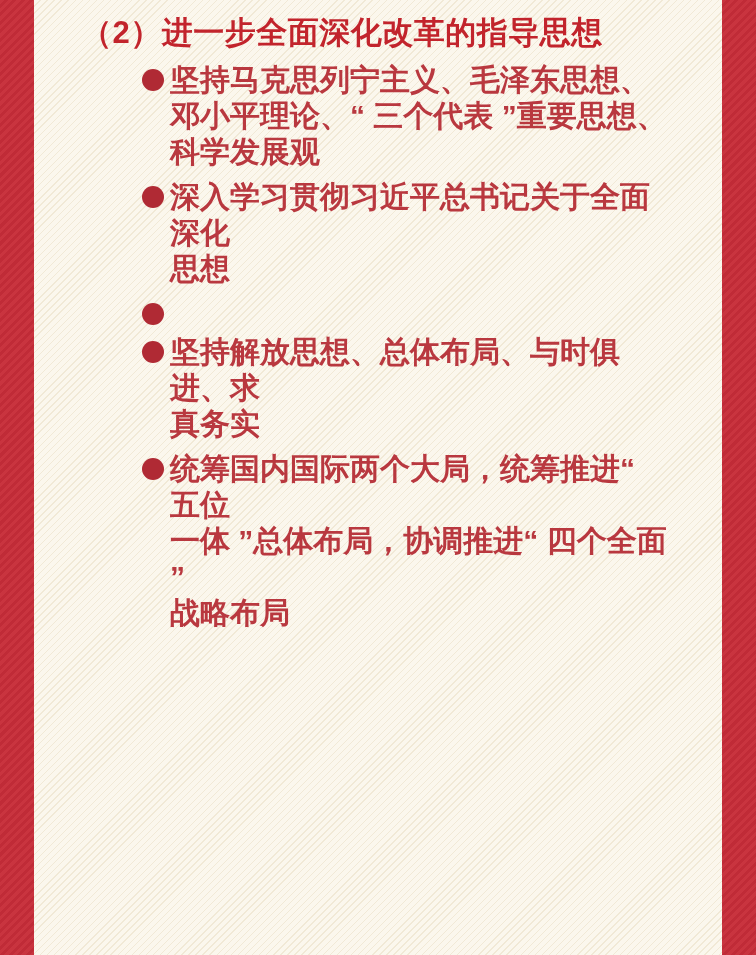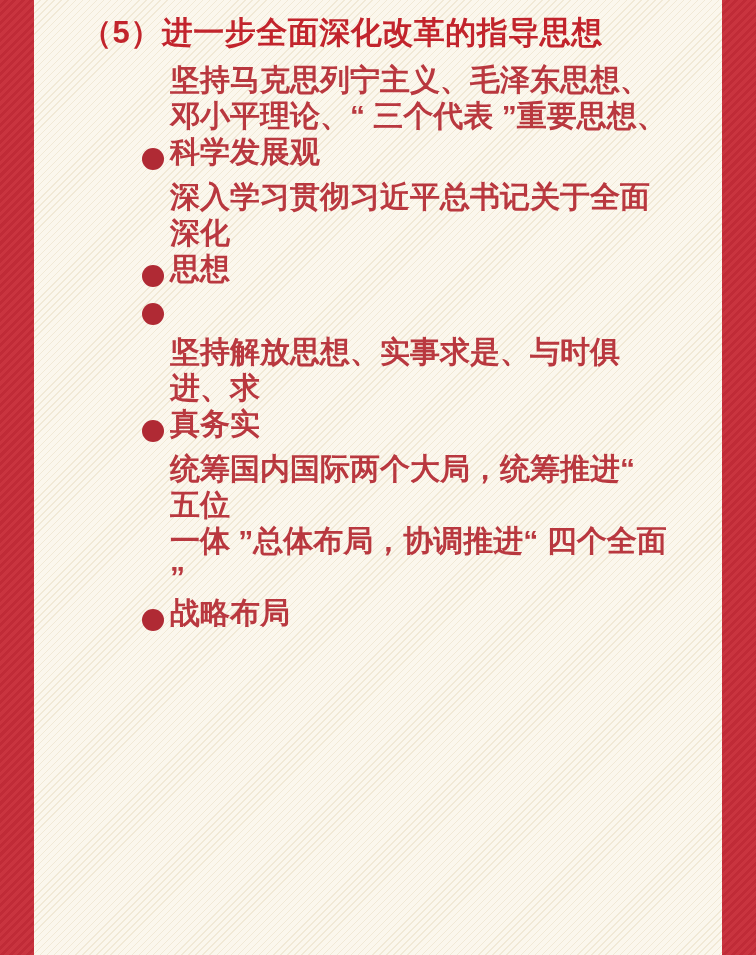--- a/index.html
+++ b/index.html
@@ -48,21 +48,21 @@
     line-height: 40px;
     font-weight: bold;
     color: #c2242c;
     letter-spacing: 0.5px;
   }
   .list {
     margin: 9px 0 0 61px;
   }
   .item {
     display: flex;
-    align-items: flex-end;
+    align-items: flex-start;
     margin-bottom: 9px;
   }
   .dot {
     flex: none;
     width: 22px;
     height: 22px;
     margin: 7px 6px 0 0;
     border-radius: 50%;
     background: #b02a34;
   }
@@ -76,40 +76,40 @@
     letter-spacing: 0px;
   }
 </style>
 </head>
 <body>
 
 <div class="page">
   <div class="side-border"></div>
 
   <div class="content">
-    <h1 class="title">（5）进一步全面深化改革的指导思想</h1>
+    <h1 class="title">（2）进一步全面深化改革的指导思想</h1>
 
     <div class="list">
       <div class="item">
         <span class="dot"></span>
         <div class="txt">坚持马克思列宁主义、毛泽东思想、
 邓小平理论、“ 三个代表 ”重要思想、
 科学发展观</div>
       </div>
       <div class="item">
         <span class="dot"></span>
         <div class="txt">深入学习贯彻习近平总书记关于全面深化
 思想</div>
       </div>
       <div class="item">
         <span class="dot"></span>
       </div>
       <div class="item">
         <span class="dot"></span>
-        <div class="txt">坚持解放思想、实事求是、与时俱进、求
+        <div class="txt">坚持解放思想、总体布局、与时俱进、求
 真务实</div>
       </div>
       <div class="item">
         <span class="dot"></span>
         <div class="txt">统筹国内国际两个大局，统筹推进“ 五位
 一体 ”总体布局，协调推进“ 四个全面 ”
 战略布局</div>
       </div>
 
     </div>

